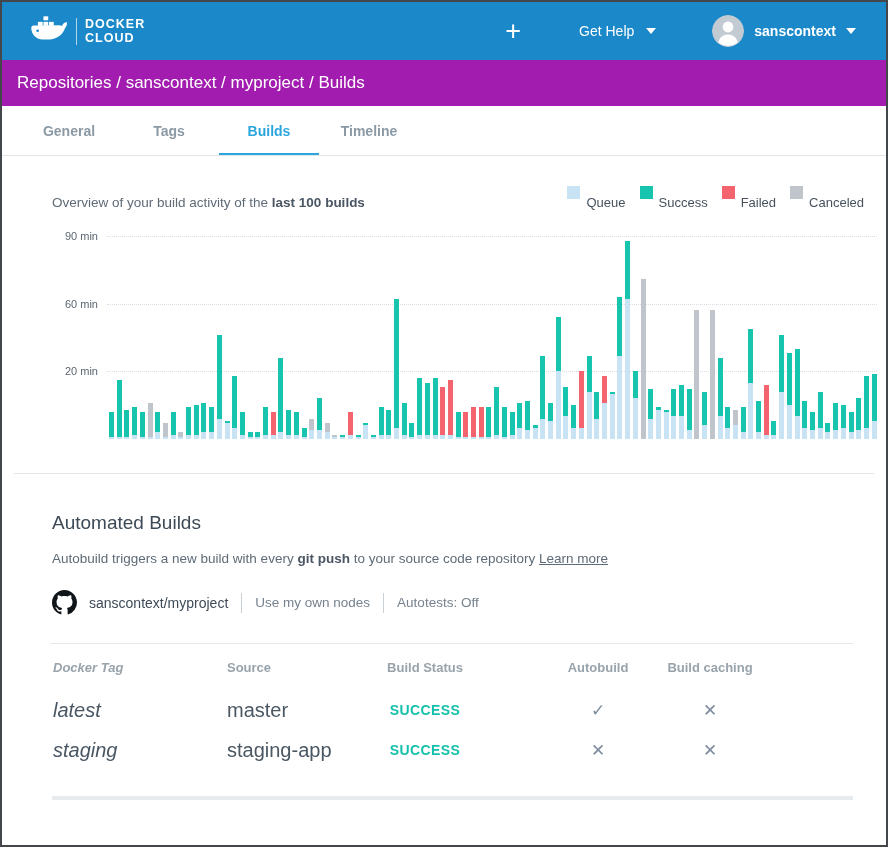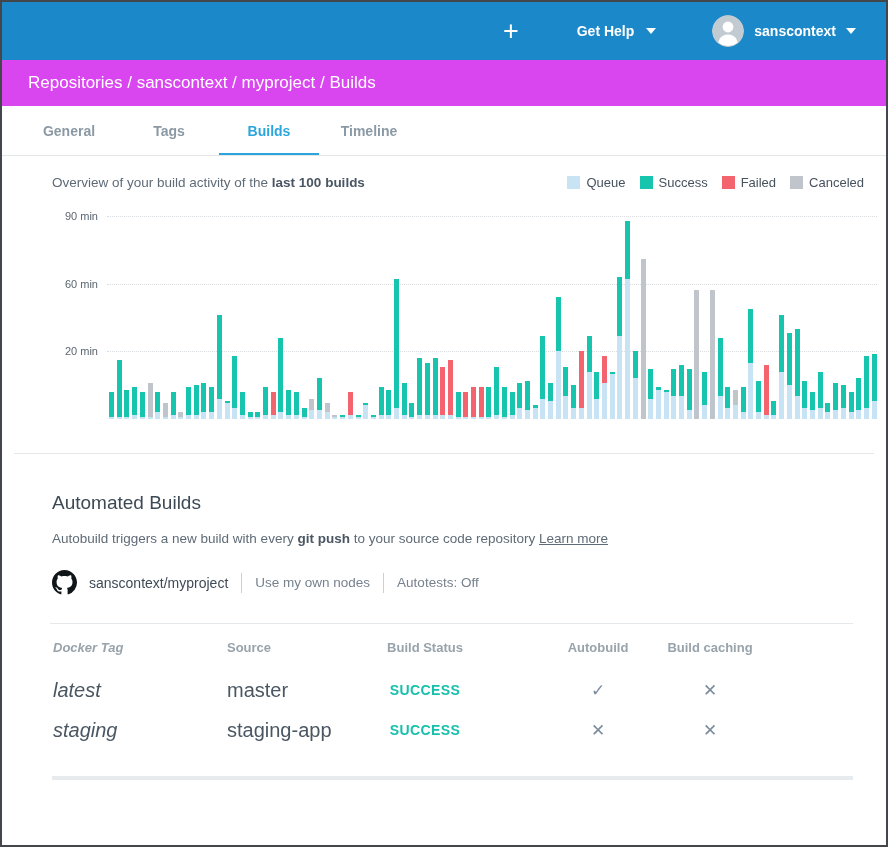--- a/index.html
+++ b/index.html
@@ -7,47 +7,47 @@
   .frame { width:888px; height:847px; border:2px solid #43474b; background:#fff; overflow:hidden; }
 
   
   .topbar { height:58px; background:#1b89c9; display:flex; align-items:center; padding:0 30px 0 28px; }
   .brand { display:flex; align-items:center; }
   .brand-sep { width:1px; height:27px; background:rgba(255,255,255,.65); margin:0 8px 0 8px; }
   .brand-text { color:#fff; font-size:12.5px; font-weight:bold; letter-spacing:1px; line-height:14px; }
   .topbar-right { margin-left:auto; display:flex; align-items:center; }
   .plus { color:#fff; font-size:27px; font-weight:300; line-height:1; cursor:pointer; }
   .gethelp { display:flex; align-items:center; margin-left:58px; cursor:pointer; }
-  .gethelp span { color:#fff; font-size:14px; font-weight:bold; }
+  .gethelp span { color:#fff; font-size:14px; font-weight:normal; }
   .caret { width:0; height:0; border-left:5px solid transparent; border-right:5px solid transparent; border-top:6px solid #fff; margin-left:12px; }
   .caret.sm { margin-left:10px; }
   .user { display:flex; align-items:center; margin-left:56px; cursor:pointer; }
   .avatar { width:32px; height:32px; border-radius:50%; overflow:hidden; flex:none; }
   .user-name { color:#fff; font-size:14px; font-weight:bold; margin-left:10px; }
 
   
-  .breadcrumb-bar { height:46px; background:#d946ef; display:flex; align-items:center; padding-left:26px; }
+  .breadcrumb-bar { height:46px; background:#a21caf; display:flex; align-items:center; padding-left:15px; }
   .breadcrumb-bar span { color:#fff; font-size:17px; font-weight:400; cursor:pointer; }
 
   
   .tabbar { height:50px; border-bottom:1px solid #e3e7e9; display:flex; padding-left:17px; background:#fff; }
   .tab { width:100px; display:flex; align-items:center; justify-content:center; font-size:14px; font-weight:bold; color:#8b99a4; cursor:pointer; position:relative; }
   .tab.active { color:#2ba5dc; }
   .tab.active::after { content:""; position:absolute; left:0; right:0; bottom:0; height:2px; background:#2ba5dc; }
 
   
   .section-title { font-size:19px; font-weight:400; color:#3d4a56; margin-left:50px; }
   #build-activity-title { margin-top:36px; }
   .sub-row { display:flex; align-items:flex-end; margin-top:19px; padding:0 22px 0 50px; }
   .sub-text { font-size:13.5px; color:#5f6b77; }
   .sub-text b { color:#4a5663; }
   .legend { margin-left:auto; display:flex; align-items:center; }
   .legend-item { display:flex; align-items:center; margin-left:14px; }
   .legend-swatch { width:13px; height:13px; margin-right:6px; }
-  .legend-label { font-size:13px; color:#46525e; }
+  .legend-label { font-size:13px; color:#46525e;margin-top:20px; }
 
   
   .chart { position:relative; margin:26px 9px 0 105px; width:770px; height:203px; }
   .gridline { position:absolute; left:0; right:0; height:0; border-top:1px dotted #d9dde0; }
   .ytick { position:absolute; right:calc(100% + 9px); transform:translateY(-55%); font-size:11px; color:#5b6670; white-space:nowrap; }
   .bars { position:absolute; left:2px; right:0; bottom:0; top:0; display:flex; justify-content:space-between; align-items:flex-end; }
   .bar { width:5px; display:flex; flex-direction:column-reverse; cursor:pointer; }
   .bar .seg { width:5px; }
 
   .divider { height:1px; background:#e5e8ea; margin:34px 12px 0 12px; }
@@ -79,20 +79,39 @@
   .mark { font-size:17px; color:#7e8d9d; }
 
   .bottom-rule { height:4px; background:#e8ebed; margin:26px 33px 0 50px; }
 </style>
 </head>
 <body>
 
 <div class="frame">
 
   <div class="topbar">
+    <div class="brand">
+      <span>
+        <svg viewBox="0 0 48 34" width="38" height="28">
+          <g fill="#ffffff">
+            <rect x="17" y="1" width="6" height="5"></rect>
+            <rect x="10" y="8" width="6" height="5"></rect>
+            <rect x="17" y="8" width="6" height="5"></rect>
+            <rect x="24" y="8" width="6" height="5"></rect>
+            <path d="M44.5 15.5 c1.8-1.8 2.6-4.9 1.9-7.4 c-2.9 0.4-5.1 2.5-5.9 5.1 c-0.9-0.5-2.2-0.8-3.4-0.8 L4.5 12.7 c-1.6 0-2.9 1.3-2.9 2.9 c0 8.1 6.6 14.6 14.6 14.6 l8.3 0 c8.9 0 16.7-5.5 20-14.7 z"></path>
+          </g>
+          <circle cx="9.6" cy="19.2" r="1.7" fill="#1b89c9"></circle>
+        </svg>
+      </span>
+      <span class="brand-sep"></span>
+      <span class="brand-text">
+        <span>DOCKER</span><br>
+        <span>CLOUD</span>
+      </span>
+    </div>
     <div class="topbar-right">
       <span class="plus">+</span>
       <span class="gethelp">
         <span>Get Help</span>
         <span class="caret"></span>
       </span>
       <span class="user">
         <span class="avatar">
           <svg viewBox="0 0 32 32" width="32" height="32">
             <circle cx="16" cy="16" r="16" fill="#c3cbd2"></circle>

